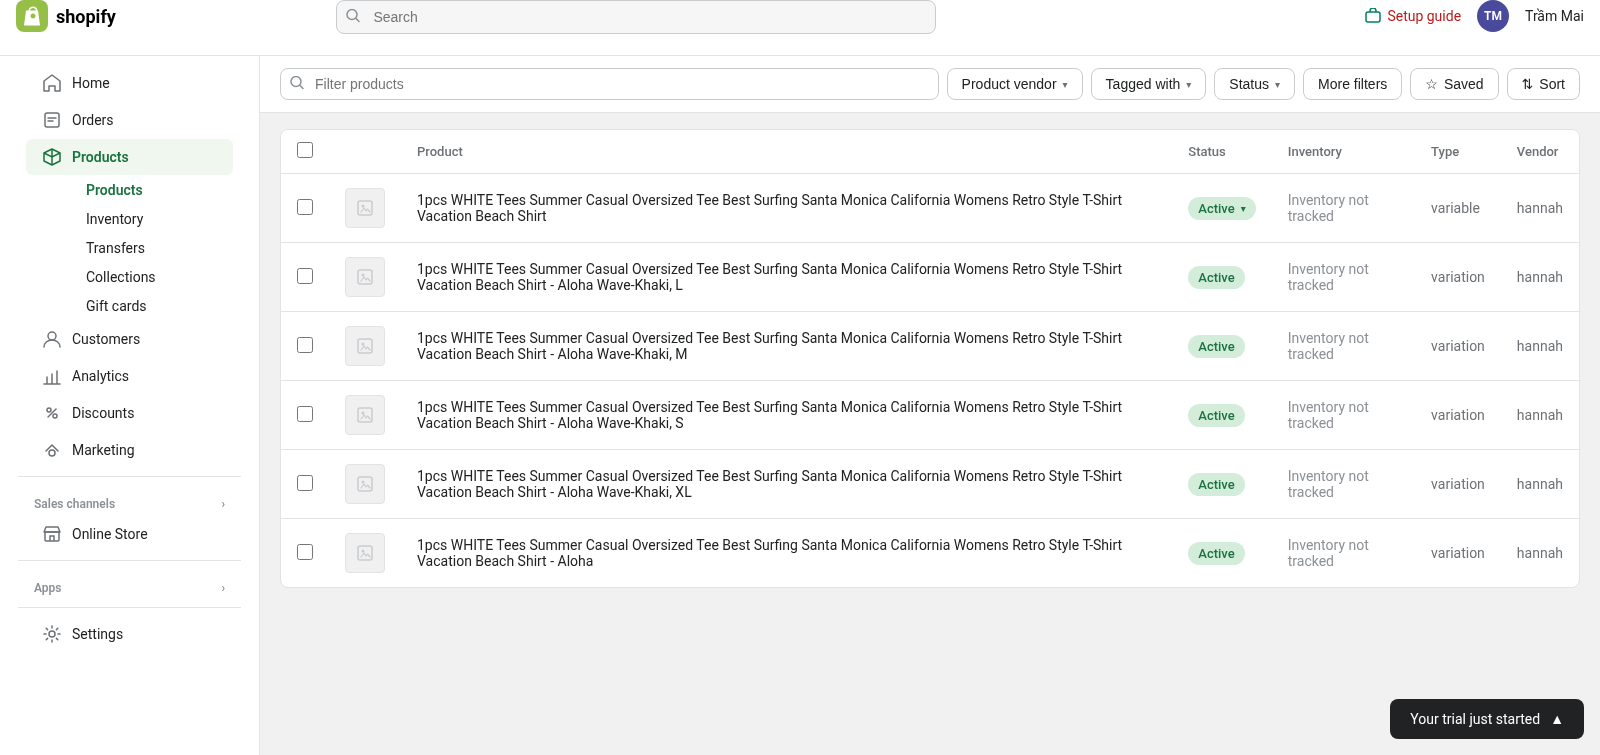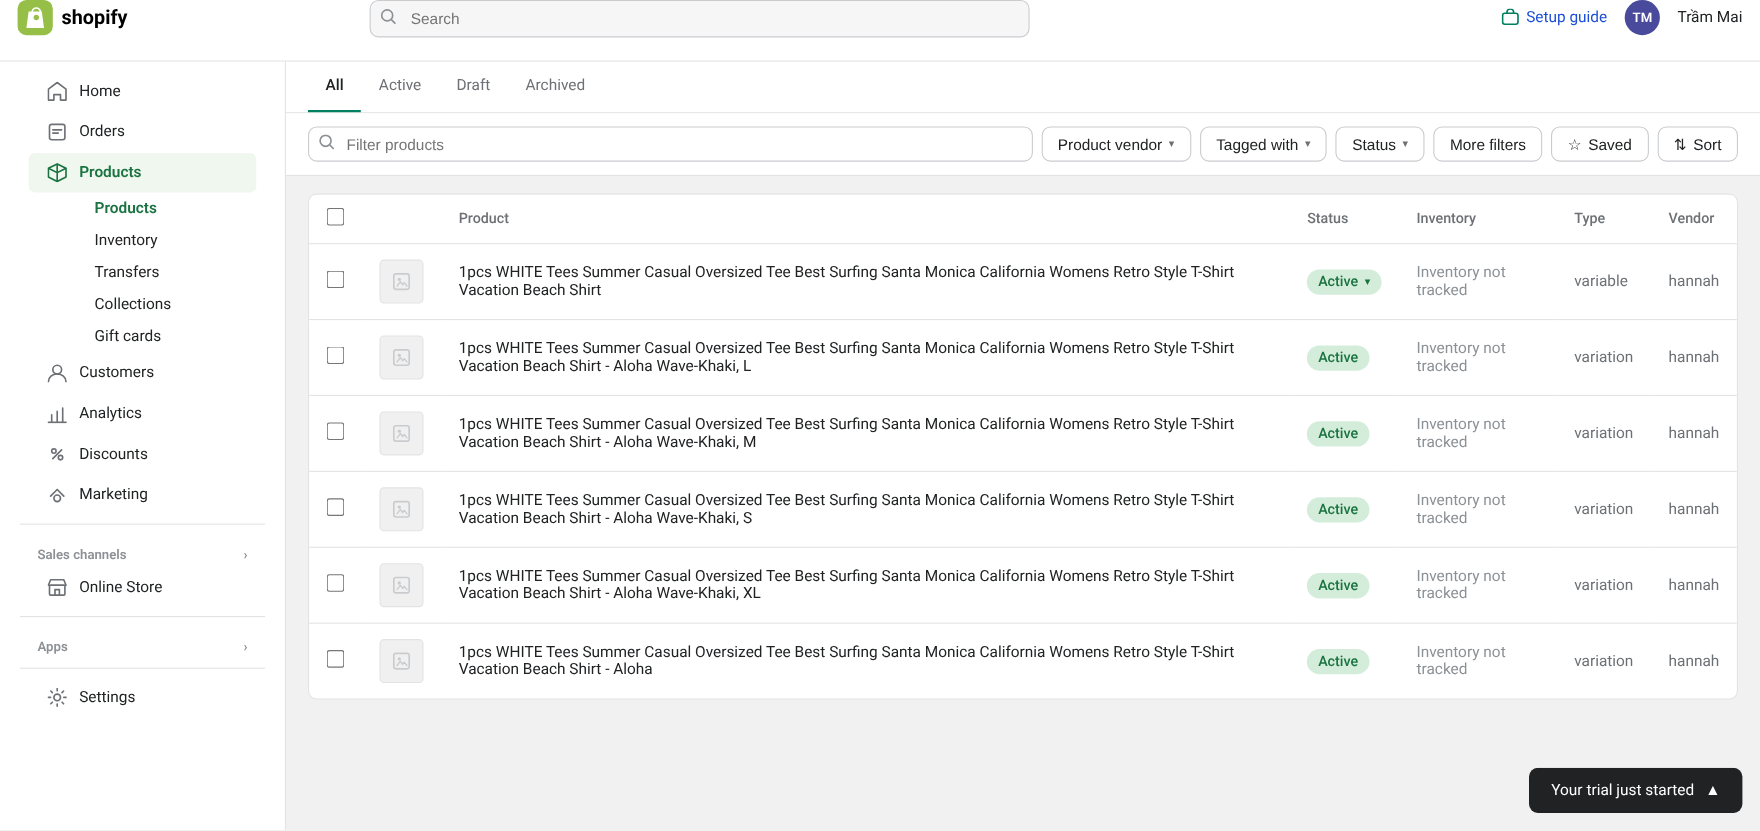--- a/index.html
+++ b/index.html
@@ -6,21 +6,21 @@
     body { font-family: -apple-system, BlinkMacSystemFont, 'Segoe UI', Roboto, sans-serif; font-size: 14px; color: #202223; background: #f1f1f1; display: flex; flex-direction: column; height: 755px; overflow: hidden; }
 
     
     .topbar { background: #fff; border-bottom: 1px solid #e1e3e5; display: flex; align-items: flex-start; padding: 0 16px; height: 56px; flex-shrink: 0; gap: 12px; }
     .topbar-logo { display: flex; align-items: center; gap: 8px; font-weight: 700; font-size: 18px; color: #000; text-decoration: none; flex-shrink: 0; }
     .shopify-bag { width: 32px; height: 32px; background: #96bf48; border-radius: 8px; display: flex; align-items: center; justify-content: center; }
     .search-bar { flex: 1; max-width: 600px; margin: 0 auto; position: relative; }
     .search-bar input { width: 100%; padding: 8px 12px 8px 36px; border: 1px solid #c9cccf; border-radius: 8px; font-size: 14px; background: #f6f6f7; outline: none; }
     .search-icon-wrap { position: absolute; left: 10px; top: 50%; transform: translateY(-50%); color: #8c9196; }
     .topbar-right { margin-left: auto; display: flex; align-items: center; gap: 16px; }
-    .setup-guide { display: flex; align-items: center; gap: 6px; font-size: 14px; color: #1d4ed8; cursor: pointer; }
+    .setup-guide { display: flex; align-items: center; gap: 6px; font-size: 14px; color: #b91c1c; cursor: pointer; }
     .avatar { width: 32px; height: 32px; background: #4a4a9c; border-radius: 50%; display: flex; align-items: center; justify-content: center; color: #fff; font-size: 12px; font-weight: 600; }
     .user-name { font-size: 14px; color: #202223; }
 
     
     .layout { display: flex; flex: 1; overflow: hidden; }
 
     
     .sidebar { width: 260px; background: #fff; border-right: 1px solid #e1e3e5; overflow-y: auto; flex-shrink: 0; padding: 8px 18px; }
     .sidebar-item { display: flex; align-items: center; gap: 10px; padding: 8px 16px; cursor: pointer; color: #202223; font-size: 14px; border-radius: 6px; margin: 1px 8px; }
     .sidebar-item.active { background: #f0f7ee; color: #1a7340; font-weight: 600; }
@@ -212,28 +212,20 @@
             <path d="M9 1v2M9 15v2M1 9h2M15 9h2M3.2 3.2l1.4 1.4M13.4 13.4l1.4 1.4M3.2 14.8l1.4-1.4M13.4 4.6l1.4-1.4" stroke="#6d7175" stroke-width="1.5" stroke-linecap="round"></path>
           </svg>
       </span>
       <span>Settings</span>
     </div>
   </nav>
 
   <main class="main">
     <div class="page-content">
 
-      <div class="products-header">
-        <div class="tabs-row">
-          <div class="tab active">All</div>
-          <div class="tab">Active</div>
-          <div class="tab">Draft</div>
-          <div class="tab">Archived</div>
-        </div>
-      </div>
 
       <div class="filter-row">
         <div class="filter-search">
           <span class="filter-search-icon">
             <svg width="14" height="14" viewBox="0 0 14 14" fill="none">
                 <circle cx="6" cy="6" r="5" stroke="#8c9196" stroke-width="1.5"></circle>
                 <path d="M10 10L13 13" stroke="#8c9196" stroke-width="1.5" stroke-linecap="round"></path>
               </svg>
           </span>
           <input type="text" placeholder="Filter products" style="">

